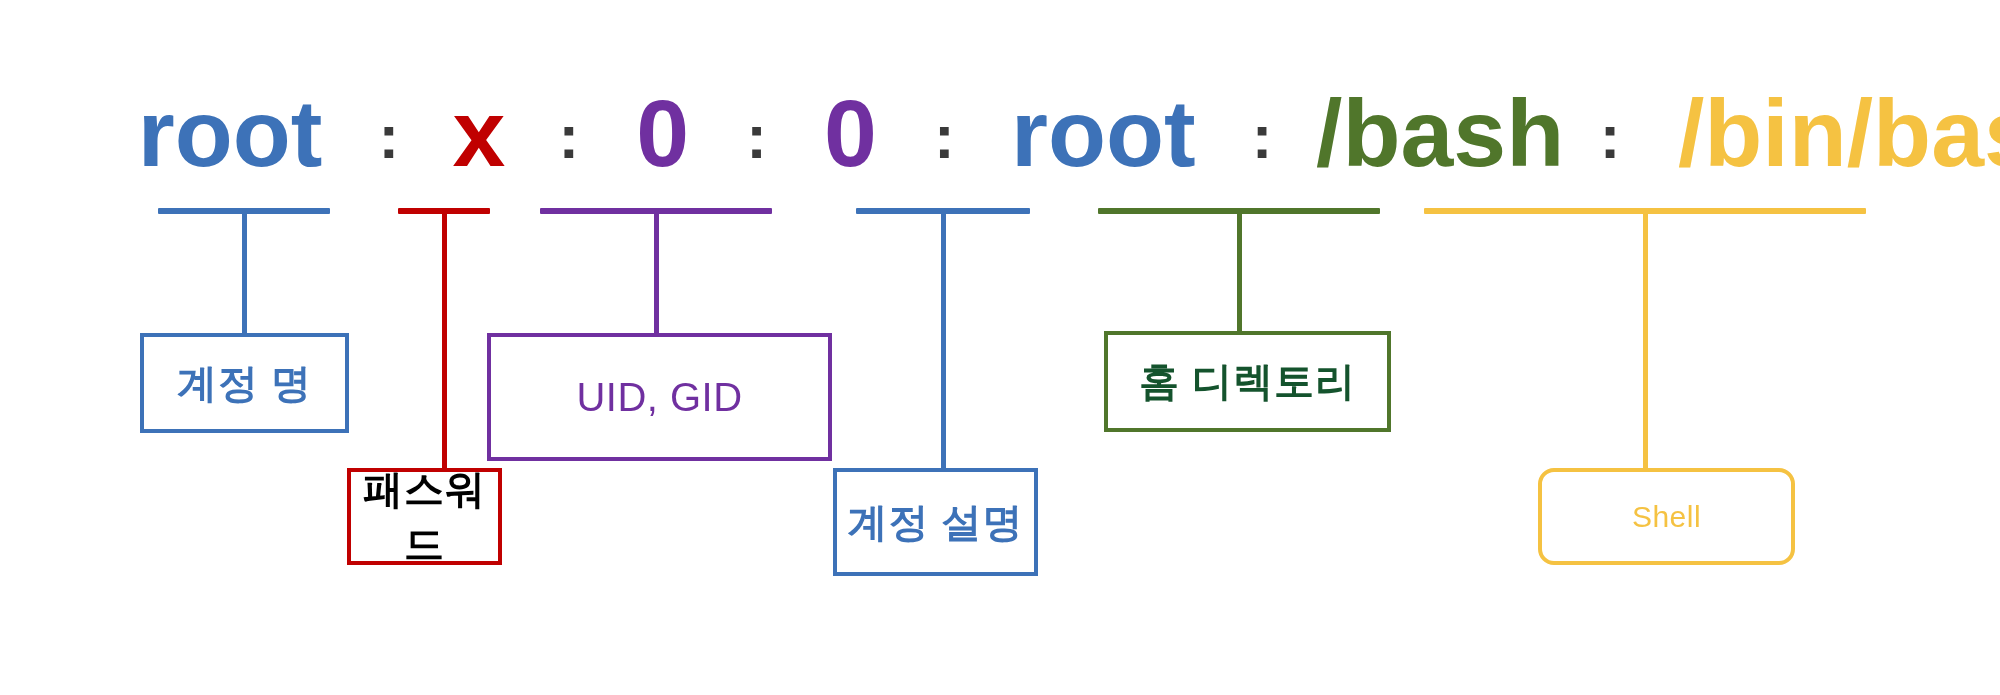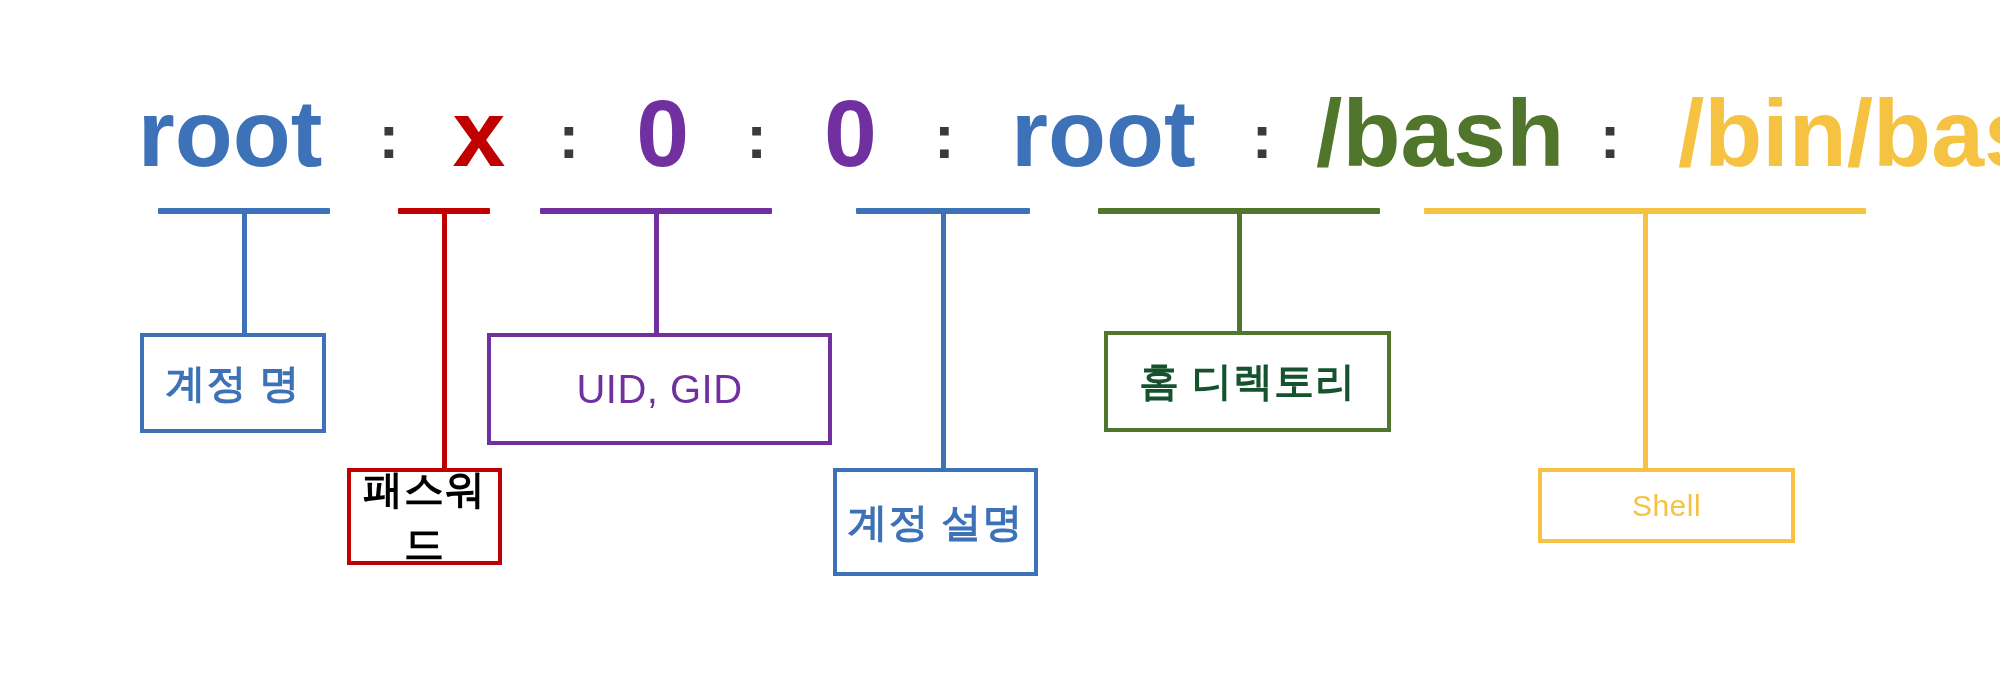--- a/index.html
+++ b/index.html
@@ -82,37 +82,37 @@
   <div class="vline" style="left:442px;  top:208px; height:261px; background:#C00000;"></div>
 
   <div class="vline" style="left:654px;  top:208px; height:127px; background:#7030A0;"></div>
 
   <div class="vline" style="left:941px;  top:208px; height:261px; background:#3D72B8;"></div>
 
   <div class="vline" style="left:1237px; top:208px; height:127px; background:#50762B;"></div>
 
   <div class="vline" style="left:1643px; top:208px; height:261px; background:#F5C242;"></div>
 
-  <div class="lbox bx-blue" style="left:140px;  top:333px; width:186px; height:100px; border-width:4px;">
+  <div class="lbox bx-blue" style="left:140px;  top:333px; width:209px; height:100px; border-width:4px;">
     <span class="kr">계정 명</span>
   </div>
 
-  <div class="lbox bx-purple" style="left:487px;  top:333px; width:345px; height:112px; border-width:4px;">
+  <div class="lbox bx-purple" style="left:487px;  top:333px; width:345px; height:128px; border-width:4px;">
     <span class="lat">UID, GID</span>
   </div>
 
   <div class="lbox bx-green" style="left:1104px; top:331px; width:287px; height:101px; border-width:4px;">
     <span class="kr">홈 디렉토리</span>
   </div>
 
   <div class="lbox bx-red" style="left:347px;  top:468px; width:155px; height:97px; border-width:4px;">
     <span class="kr">패스워드</span>
   </div>
 
   <div class="lbox bx-blue" style="left:833px;  top:468px; width:205px; height:108px; border-width:4px;">
     <span class="kr">계정 설명</span>
   </div>
 
-  <div class="lbox bx-yellow" style="left:1538px; top:468px; width:257px; height:75px; border-width:4px;">
+  <div class="lbox bx-yellow" style="left:1538px; top:468px; width:257px; height:97px; border-width:4px;border-radius:16px;">
     <span class="lat-sm">Shell</span>
   </div>
 
 </div>
 
 </body></html>

